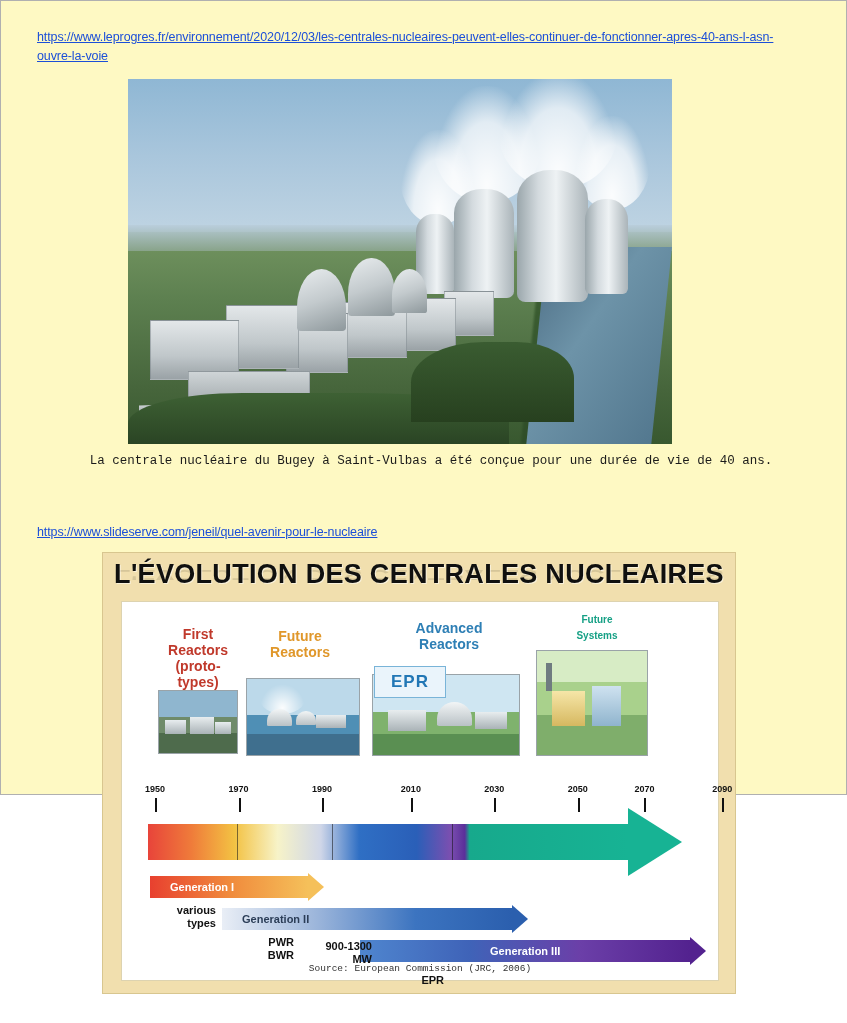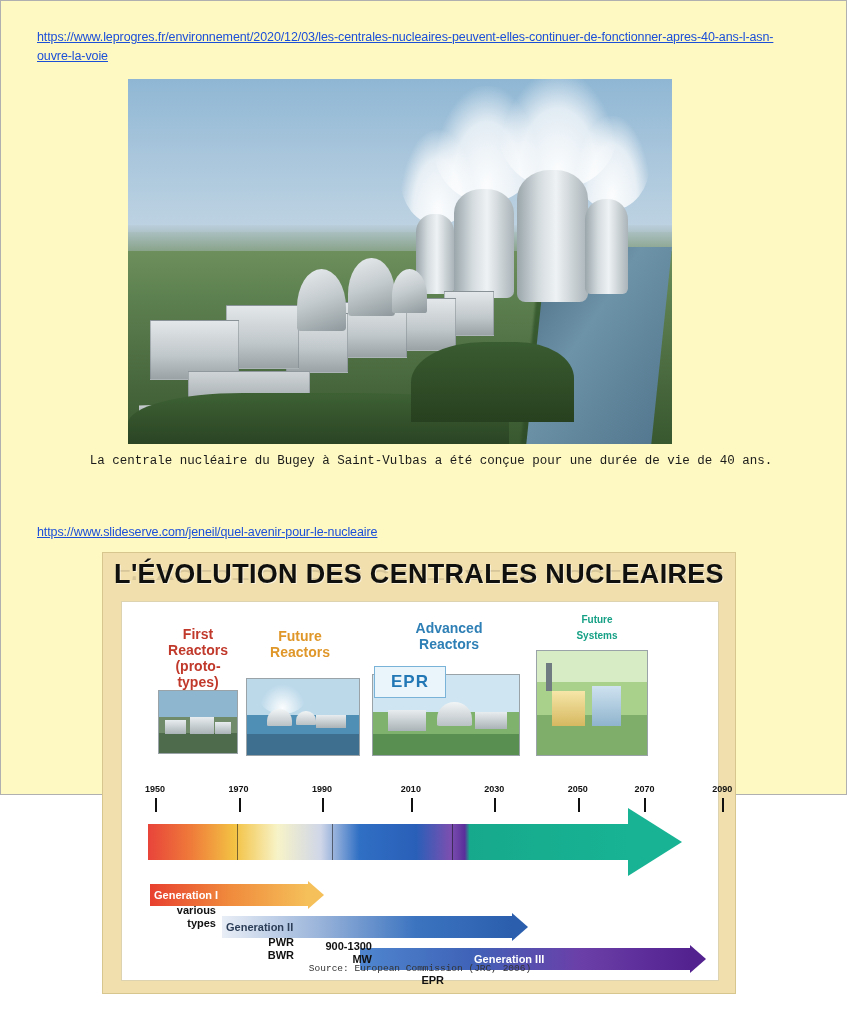--- a/index.html
+++ b/index.html
@@ -312,24 +312,23 @@
 
   
   .genbar {
     position: absolute;
     height: 22px;
     color: #fff;
     font-weight: bold;
     font-size: 11px;
     font-family: "Liberation Sans", sans-serif;
     line-height: 22px;
-    padding-left: 4px;
+    padding-left: 20px;
     box-sizing: border-box;
     white-space: nowrap;
-    margin-top: 8px;
   }
   .genbar .tip {
     position: absolute;
     right: -16px; top: -3px;
     width: 0; height: 0;
     border-top: 14px solid transparent;
     border-bottom: 14px solid transparent;
   }
   #gen1 { left: 28px; top: 274px; width: 158px;
           background: linear-gradient(90deg, #e8402f, #f08a3c, #f5c05a); color:#fff; }

